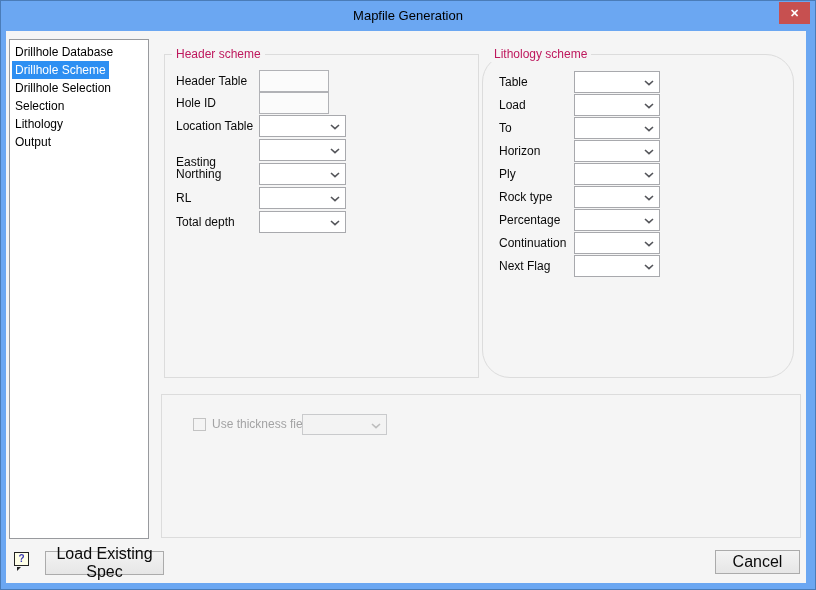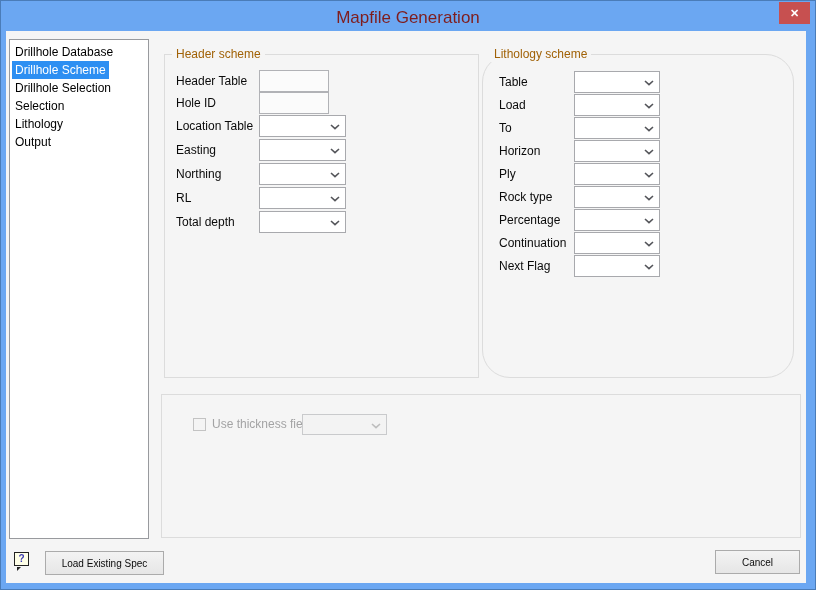--- a/index.html
+++ b/index.html
@@ -8,21 +8,21 @@
 
   .window {
     position:relative; width:816px; height:590px;
     background:#6ba7f2; border:1px solid #4a7cb8; overflow:hidden;
   }
 
   
   .titlebar { position:absolute; top:0; left:0; right:0; height:30px; }
   .title {
     position:absolute; width:100%; text-align:center; top:7px;
-    font-size:17px; color:#7f1d1d;
+    font-size:13px; color:#000000;
   }
   .close-btn {
     position:absolute; top:1px; right:5px; width:31px; height:22px;
     background:#c75050; color:#fff; display:flex; align-items:center;
     justify-content:center; font-size:11px; font-weight:bold; cursor:default;
   }
 
   
   .client {
     position:absolute; left:5px; top:30px; width:800px; height:552px;
@@ -35,21 +35,21 @@
     background:#fff; border:1px solid #989a9e; padding-top:3px;
   }
   .list-item { height:18px; line-height:16px; padding-left:2px; white-space:nowrap; cursor:default; }
   .list-item span { display:inline-block; padding:1px 3px; color:#000; }
   .list-item.sel span { background:#2d8ff2; color:#fff; }
 
   
   .groupbox { position:absolute; border:1px solid #dcdcdc; }
   .group-title {
     position:absolute; top:-9px; left:7px; background:#f5f5f5;
-    padding:0 4px; line-height:16px; color:#a16207; white-space:nowrap;
+    padding:0 4px; line-height:16px; color:#be185d; white-space:nowrap;
   }
   #group-header   { left:158px; top:23px;  width:315px; height:324px; }
   #group-litho    { left:476px; top:23px;  width:312px; height:324px;border-radius:28px; }
   #group-optional { left:155px; top:363px; width:640px; height:144px; }
 
   .flabel { position:absolute; height:22px; line-height:22px; color:#0a0a0a; white-space:nowrap; }
   #group-header .flabel { left:11px; }
   #group-litho  .flabel { left:16px;text-align:center; }
 
   .textbox {
@@ -82,21 +82,21 @@
     position:absolute; left:0; top:0; width:15px; height:14px;
     border:1px solid #222; background:#ffffe8; text-align:center;
     line-height:12px; font-size:10px; font-weight:bold; color:#3c3cb0;
   }
   .help-tail {
     position:absolute; left:3px; top:15px; width:0; height:0;
     border-top:4px solid #222; border-right:4px solid transparent;
   }
   .btn {
     position:absolute; background:linear-gradient(#f3f3f3,#e6e6e6);
-    border:1px solid #ababab; font-size:10px; color:#0a0a0a;
+    border:1px solid #ababab; font-size:16px; color:#0a0a0a;
     display:flex; align-items:center; justify-content:center;
     font-family:inherit; cursor:default;
   }
   #btn-load   { left:39px;  top:520px; width:119px; height:24px; }
   #btn-ok     { left:614px; top:519px; width:86px;  height:24px; border:2px solid #3d8edc; }
   #btn-cancel { left:709px; top:519px; width:85px;  height:24px; }
 </style>
 </head>
 <body>
 
@@ -130,21 +130,21 @@
       <div class="textbox" style="top:37px"><span></span></div>
 
       <div class="flabel" style="top:60px">Location Table</div>
       <div class="combo" style="top:60px">
         <span class="val"></span>
         <svg class="chev" width="10" height="6" viewBox="0 0 10 6">
             <path d="M1 1 L5 4.6 L9 1"></path>
           </svg>
       </div>
 
-      <div class="flabel" style="top:84px">Easting</div>
+      <div class="flabel" style="top:96px">Easting</div>
       <div class="combo" style="top:84px">
         <span class="val"></span>
         <svg class="chev" width="10" height="6" viewBox="0 0 10 6">
             <path d="M1 1 L5 4.6 L9 1"></path>
           </svg>
       </div>
 
       <div class="flabel" style="top:108px">Northing</div>
       <div class="combo" style="top:108px">
         <span class="val"></span>

